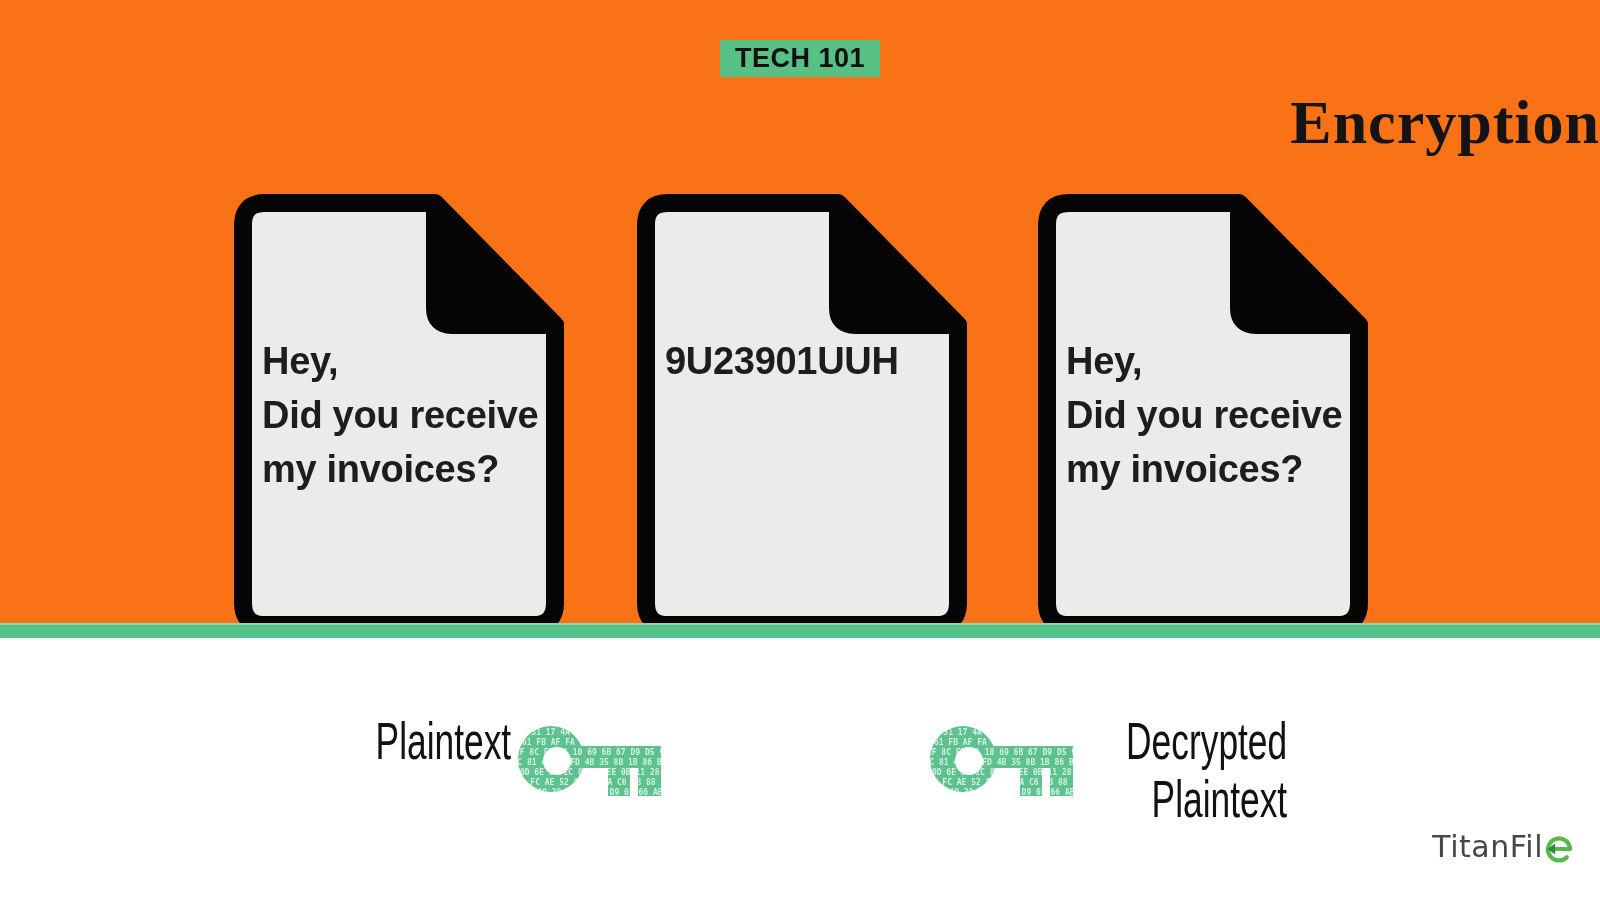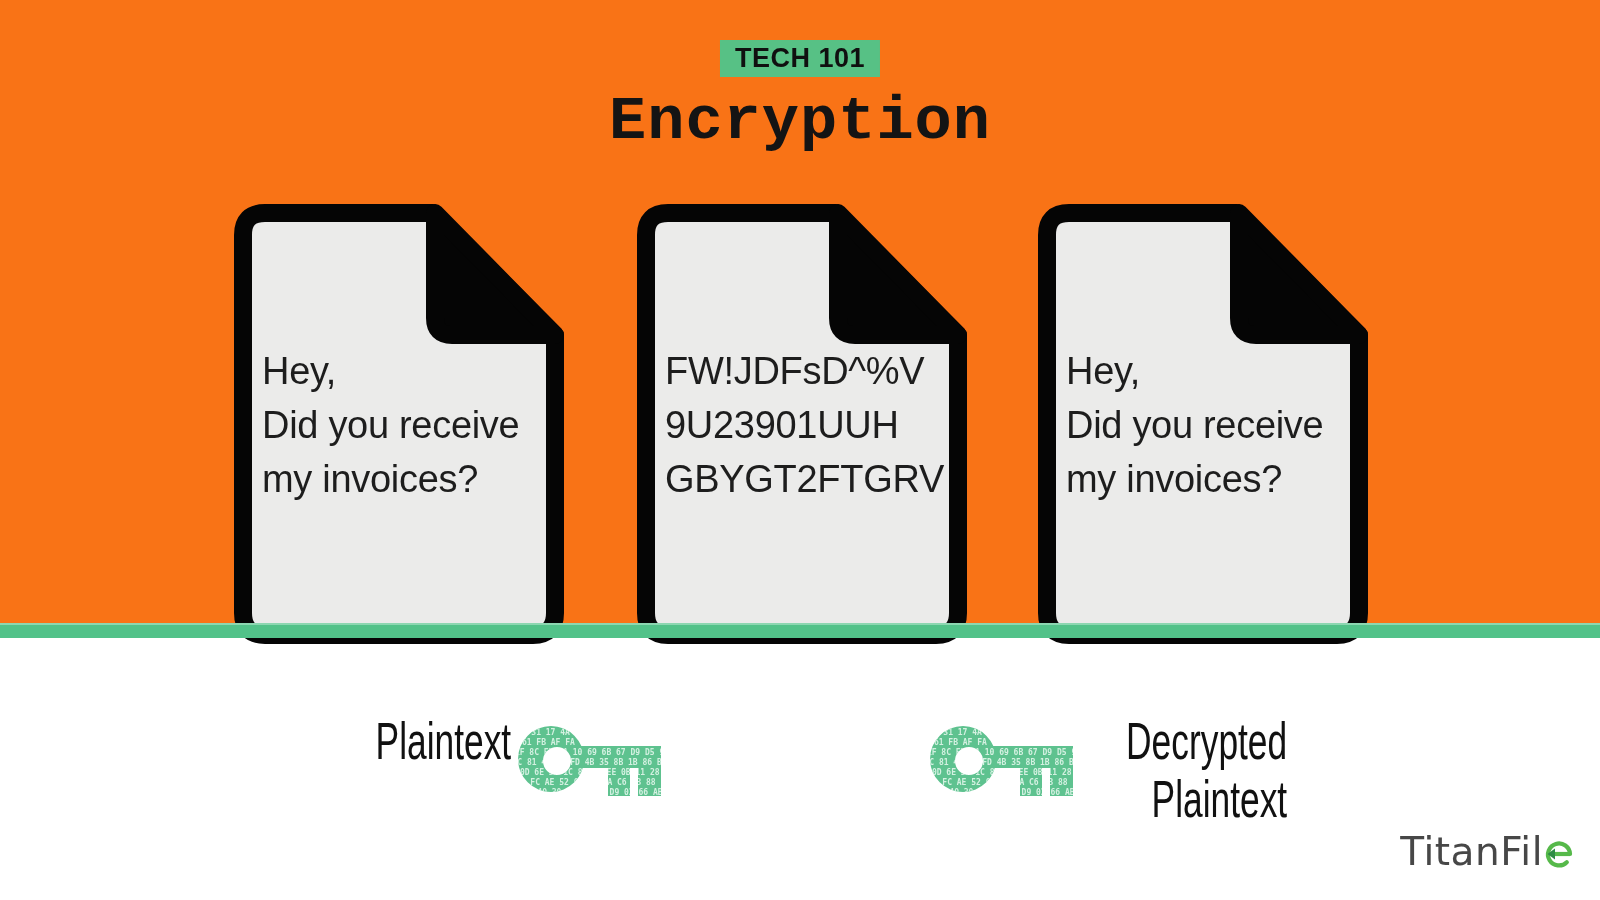--- a/index.html
+++ b/index.html
@@ -3,45 +3,45 @@
 <meta charset="utf-8">
 <style>
   html,body{margin:0;padding:0;}
   body{width:1600px;height:900px;overflow:hidden;font-family:"Liberation Sans",sans-serif;}
   .canvas{position:relative;width:1600px;height:638px;background:#f97316;}
 
   
   .badge{position:absolute;top:40px;left:50%;transform:translateX(-50%);
     background:#57c185;color:#101010;font-weight:700;font-size:27px;line-height:37px;
     padding:0 15px;letter-spacing:.5px;white-space:nowrap;}
-  .title{position:absolute;top:76px;left:0;width:100%;text-align:center;margin:0;
-    font-family:Liberation Mono, monospace;font-weight:700;font-size:62px;line-height:92px;
+  .title{position:absolute;top:76px;left:0;width:100%;text-align:right;margin:0;
+    font-family:Liberation Serif, serif;font-weight:700;font-size:62px;line-height:92px;
     color:#141414;letter-spacing:1px;}
 
   
-  .doc{position:absolute;top:204px;width:330px;height:440px;}
+  .doc{position:absolute;top:194px;width:330px;height:440px;font-weight:bold;}
   .doc svg{position:absolute;left:0;top:0;}
   .doc-text{position:absolute;left:28px;top:140px;color:#1d1d1d;
     font-size:38px;line-height:54px;letter-spacing:-.3px;white-space:nowrap;}
   .doc-1{left:234px;} .doc-2{left:637px;} .doc-3{left:1038px;}
 
   
   .doc-label{position:absolute;top:712px;width:330px;text-align:right;color:#111;}
   .label-1{left:234px;} .label-2{left:637px;} .label-3{left:1010px;}
   .label-line{font-size:52px;line-height:58px;transform:scaleX(.68);transform-origin:50% 50%;white-space:nowrap;}
 
   
   .key{position:absolute;top:700px;}
   .key-1{left:500px;} .key-2{left:912px;}
   .key text{font-family:"DejaVu Sans Mono",monospace;font-size:8px;font-weight:700;
     fill:#e9f9f0;fill-opacity:.85;letter-spacing:0;}
 
   
   .logo{position:absolute;top:829px;right:26px;display:flex;align-items:center;
-    color:#474747;font-family:"DejaVu Sans",sans-serif;font-size:39px;letter-spacing:.5px;margin-left:45px;}
+    color:#474747;font-family:"DejaVu Sans",sans-serif;font-size:30px;letter-spacing:.5px;margin-left:45px;}
   .logo svg{margin-left:1px;margin-top:4px;}
   .bottom-bar{position:absolute;left:0;right:0;bottom:0;height:13px;background:#52c289;
     border-top:2px solid #8cd7b1;}
 </style>
 </head>
 <body>
 
 <div class="canvas">
 
   <div class="badge">TECH 101</div>
@@ -58,23 +58,21 @@
       <div>my invoices?</div>
     </div>
   </div>
 
   <div class="doc doc-2">
     <svg width="330" height="440" viewBox="0 0 330 440">
       <path d="M 31,9 H 199 L 321,131 V 409 Q 321,431 299,431 H 31 Q 9,431 9,409 V 31 Q 9,9 31,9 Z" fill="#ebebea" stroke="#050505" stroke-width="18" stroke-linejoin="round"></path>
       <path d="M 201,9 L 321,131 L 218,131 Q 201,131 201,114 Z" fill="#050505" stroke="#050505" stroke-width="18" stroke-linejoin="round"></path>
     </svg>
     <div class="doc-text">
-      <div>FW!JDFsD^%V</div>
       <div>9U23901UUH</div>
-      <div>GBYGT2FTGRV</div>
     </div>
   </div>
 
   <div class="doc doc-3">
     <svg width="330" height="440" viewBox="0 0 330 440">
       <path d="M 31,9 H 199 L 321,131 V 409 Q 321,431 299,431 H 31 Q 9,431 9,409 V 31 Q 9,9 31,9 Z" fill="#ebebea" stroke="#050505" stroke-width="18" stroke-linejoin="round"></path>
       <path d="M 201,9 L 321,131 L 218,131 Q 201,131 201,114 Z" fill="#050505" stroke="#050505" stroke-width="18" stroke-linejoin="round"></path>
     </svg>
     <div class="doc-text">
       <div>Hey,</div>

